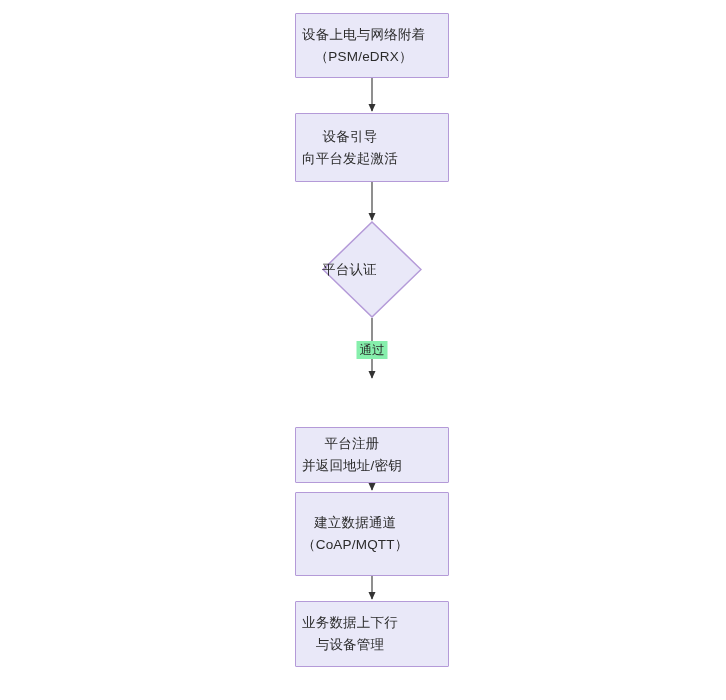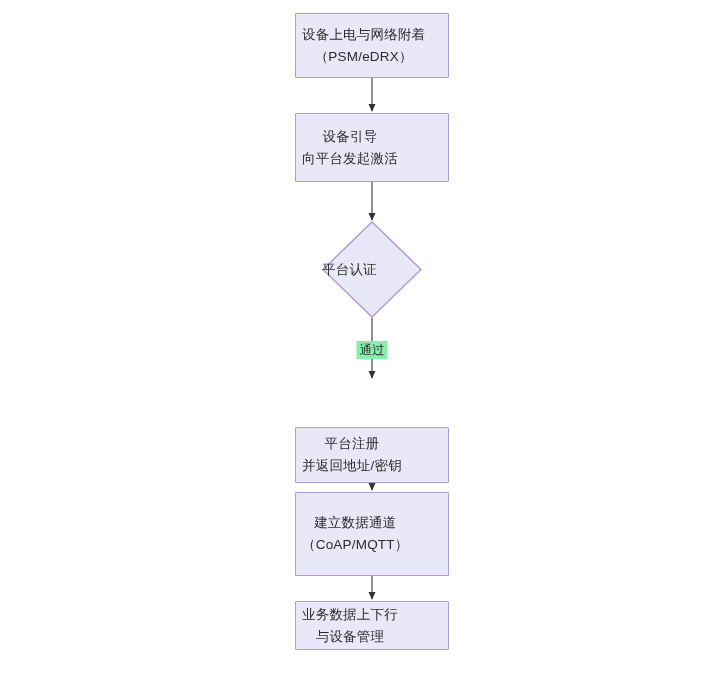--- a/index.html
+++ b/index.html
@@ -123,18 +123,18 @@
   <div class="node node-process" style="left:295px; top:380px; width:154px; height:56px;margin-top:47px;">
     <div class="node-label">平台注册
 并返回地址/密钥</div>
   </div>
 
   <div class="node node-process" style="left:295px; top:492px; width:154px; height:84px;">
     <div class="node-label">建立数据通道
 （CoAP/MQTT）</div>
   </div>
 
-  <div class="node node-process" style="left:295px; top:601px; width:154px; height:49px;">
+  <div class="node node-process" style="left:295px; top:601px; width:154px; height:66px;">
     <div class="node-label">业务数据上下行
 与设备管理</div>
   </div>
 
 </div>
 
 </body></html>

